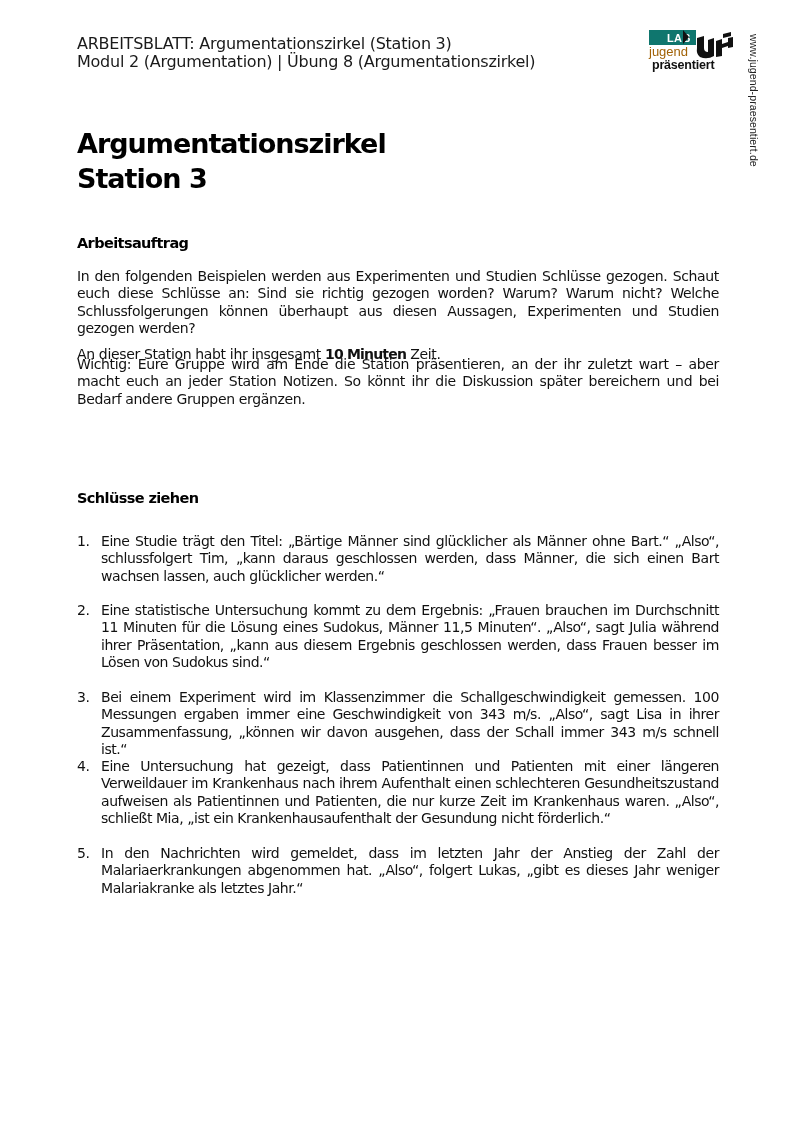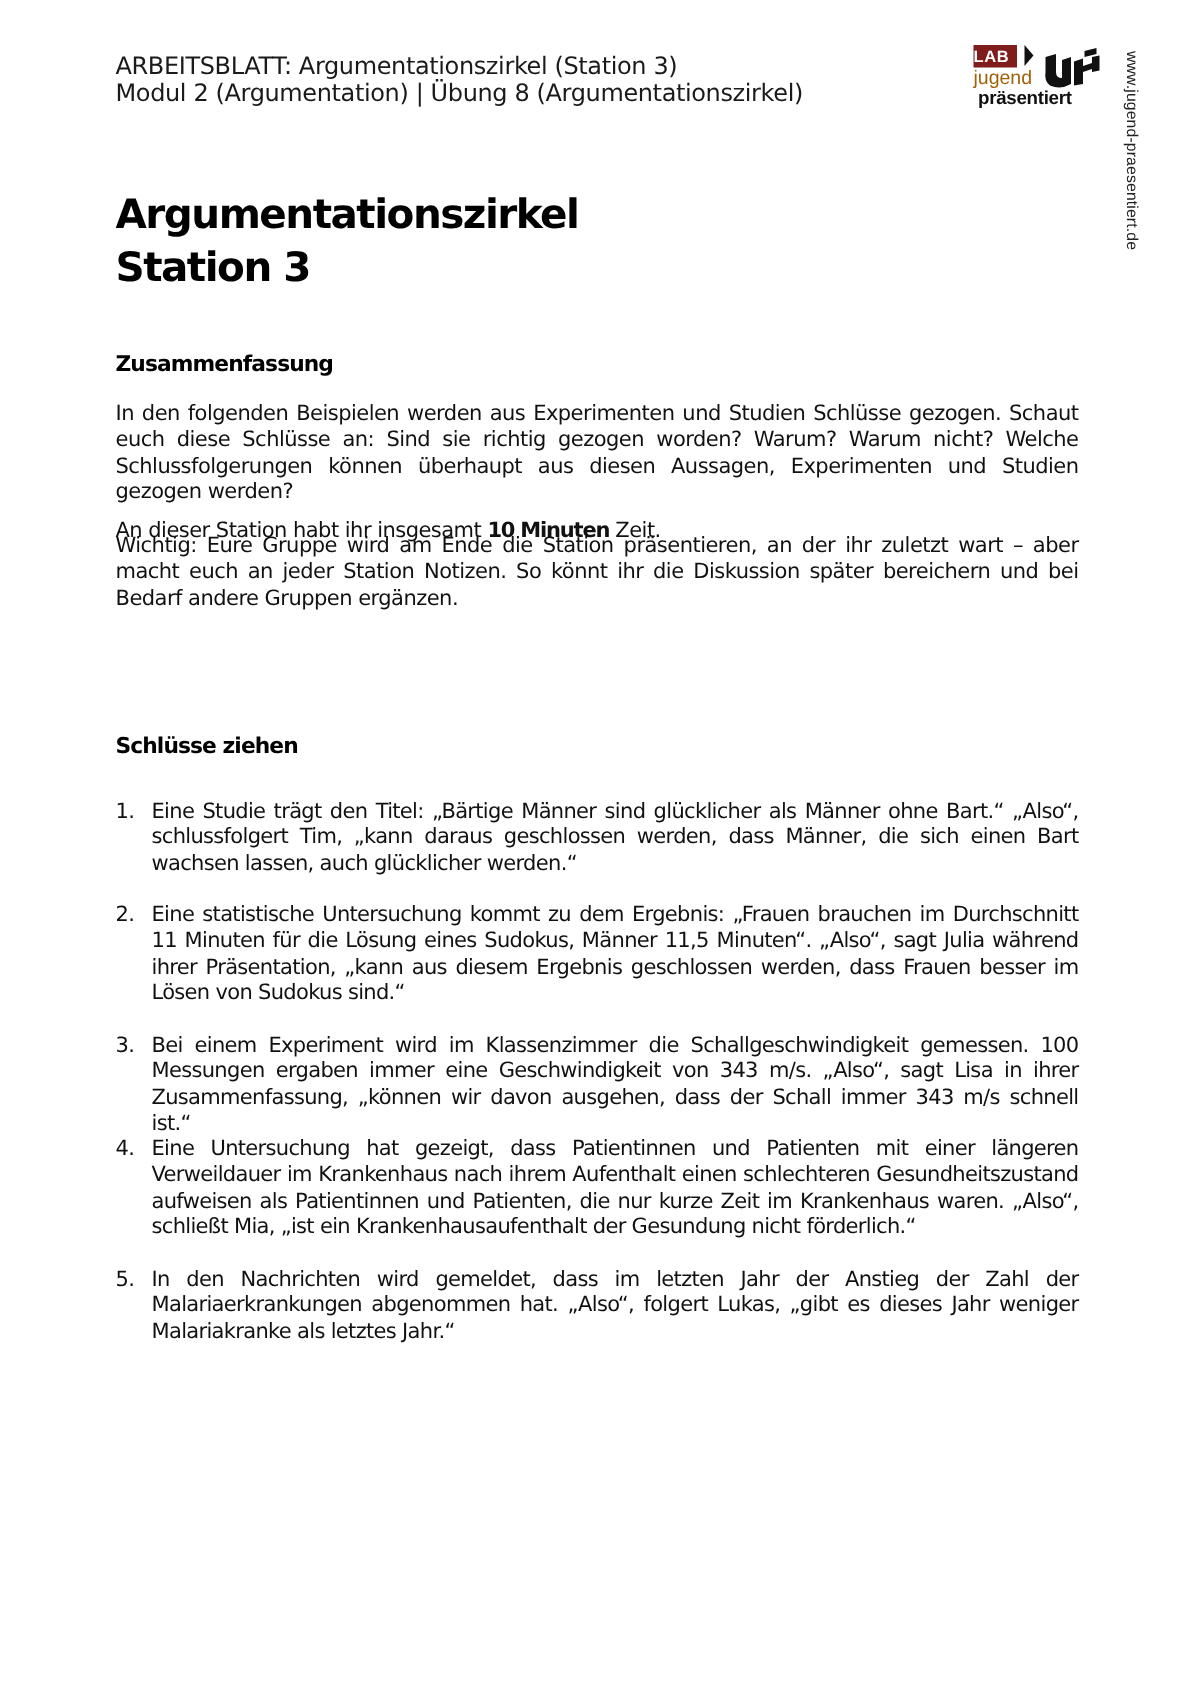--- a/index.html
+++ b/index.html
@@ -2,21 +2,21 @@
 <html><head>
 <meta charset="utf-8">
 <style>
   html, body { margin: 0; padding: 0; background: #ffffff; }
   body { width: 795px; height: 1124px; position: relative; overflow: hidden; color: #111; font-family: "DejaVu Sans", sans-serif; }
   .page { position: absolute; left: 0; top: 0; width: 795px; height: 1124px; }
 
   .hdr { position: absolute; left: 77px; top: 35px; font-size: 16px; line-height: 18px; color: #1a1a1a; font-family: "DejaVu Sans", sans-serif; letter-spacing: -0.25px; }
 
   .logo { position: absolute; left: 649px; top: 30px; width: 90px; height: 46px; }
-  .logo .lab { position: absolute; left: 0; top: 0; background: #7f1d1d; color: #fff; font-family: "Liberation Sans", sans-serif; font-weight: bold; font-size: 11px; line-height: 14px; padding: 1px 5px 0 0; letter-spacing: 0.4px; }
+  .logo .lab { position: absolute; left: 0; top: 0; background: #0f766e; color: #fff; font-family: "Liberation Sans", sans-serif; font-weight: bold; font-size: 11px; line-height: 14px; padding: 1px 5px 0 18px; letter-spacing: 0.4px; }
   .logo .lab-arrow { position: absolute; left: 34px; top: 0; width: 0; height: 0; border-top: 7.5px solid transparent; border-bottom: 7.5px solid transparent; border-left: 6px solid #111; }
   .logo .jugend { position: absolute; left: 0; top: 14px; font-family: "Liberation Sans", sans-serif; font-size: 13px; line-height: 15px; color: #a16207; }
   .logo .praes { position: absolute; left: 3px; top: 28px; font-family: "Liberation Sans", sans-serif; font-weight: bold; font-size: 12.5px; line-height: 15px; color: #111; letter-spacing: -0.2px; text-align: center; }
   .logo .mark { position: absolute; left: 46px; top: 2px; width: 40px; height: 28px; }
 
   .url { position: absolute; left: 748px; top: 34px; writing-mode: vertical-rl; font-family: "Liberation Sans", sans-serif; font-size: 10.5px; color: #222; letter-spacing: 0.1px; }
 
   .title { position: absolute; left: 77px; top: 126px; font-family: "DejaVu Sans", sans-serif; font-weight: bold; font-size: 27px; line-height: 35px; color: #000; letter-spacing: -1px; }
 
   .h2 { position: absolute; left: 77px; font-family: "DejaVu Sans", sans-serif; font-weight: bold; font-size: 14.5px; line-height: 18px; color: #000; letter-spacing: -0.6px; }
@@ -51,21 +51,21 @@
     <span class="praes">präsentiert</span>
   </div>
 
   <div class="url">www.jugend-praesentiert.de</div>
 
   <div class="title">
     <div>Argumentationszirkel</div>
     <div>Station 3</div>
   </div>
 
-  <div class="h2" style="top:234px;">Zusammenfassung</div>
+  <div class="h2" style="top:234px;">Arbeitsauftrag</div>
 
   <div class="para" style="top:268px;">In den folgenden Beispielen werden aus Experimenten und Studien Schlüsse gezogen. Schaut euch diese Schlüsse an: Sind sie richtig gezogen worden? Warum? Warum nicht? Welche Schlussfolgerungen können überhaupt aus diesen Aussagen, Experimenten und Studien gezogen werden?</div>
 
   <div class="para" style="top:346px;"><span>An dieser Station habt ihr insgesamt </span><b>10 Minuten</b><span> Zeit.</span></div>
 
   <div class="para" style="top:356px;">Wichtig: Eure Gruppe wird am Ende die Station präsentieren, an der ihr zuletzt wart – aber macht euch an jeder Station Notizen. So könnt ihr die Diskussion später bereichern und bei Bedarf andere Gruppen ergänzen.</div>
 
   <div class="h2" style="top:489px;">Schlüsse ziehen</div>
 
   <ol class="list" style="top:533px;">

